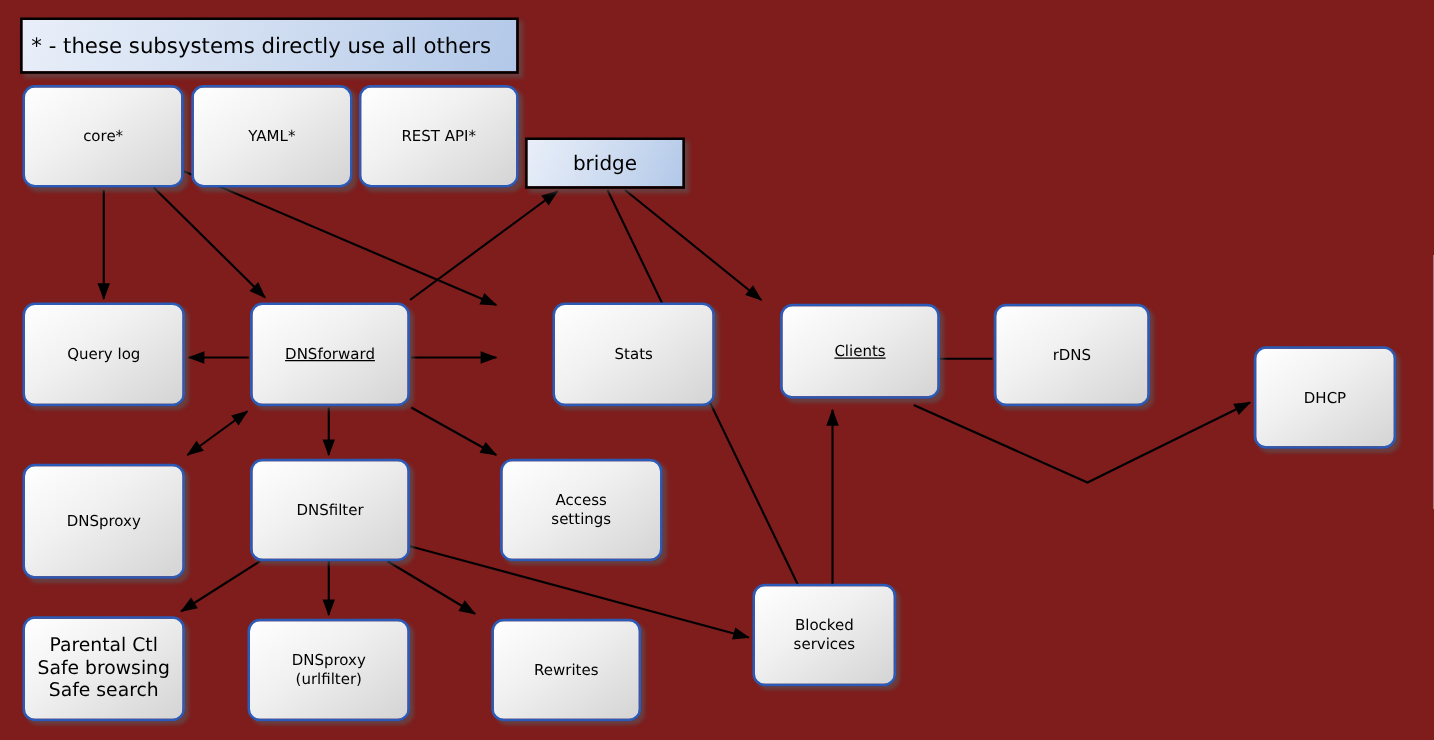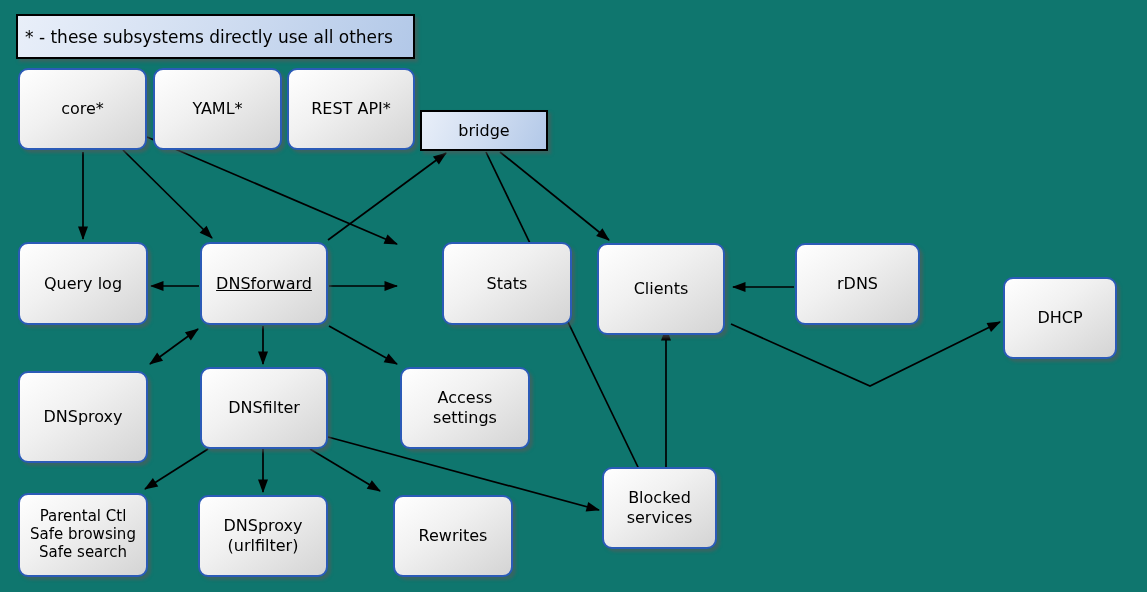--- a/index.html
+++ b/index.html
@@ -1,48 +1,48 @@
 <!DOCTYPE html>
 <html><head>
 <meta charset="utf-8">
 <style>
   html,body{margin:0;padding:0;background:#ffffff;}
   #canvas{
     position:relative;width:1147px;height:592px;
     font-family:"DejaVu Sans","Liberation Sans",sans-serif;
-    color:#000;overflow:hidden;background:#0f766e;
+    color:#000;overflow:hidden;background:#7f1d1d;
   }
   #edges{position:absolute;left:0;top:0;width:1147px;height:592px;}
   .node{
     position:absolute;
     border:2px solid #2b5bb7;border-radius:10px;
     background:linear-gradient(145deg,#ffffff 0%,#f1f1f1 40%,#d4d4d4 100%);
     box-shadow:3px 3px 3px rgba(90,90,90,0.55);
     display:flex;flex-direction:column;align-items:center;justify-content:center;
-    font-size:16px;line-height:1.22;text-align:center;
+    font-size:12px;line-height:1.22;text-align:center;
     box-sizing:border-box;
   }
   .bluebox{
     position:absolute;
     border:2px solid #000000;
     background:linear-gradient(115deg,#e9eff9 0%,#cddbf0 55%,#b2c8e8 100%);
     box-shadow:3px 3px 3px rgba(90,90,90,0.55);
     display:flex;align-items:center;
     font-size:17px;box-sizing:border-box;
   }
   #legend{left:16px;top:14px;width:399px;height:45px;padding-left:7px;}
   #bridge{left:420px;top:110px;width:128px;height:41px;justify-content:center;font-size:16px;}
   
   #n-core{left:18px;top:68px;width:129px;height:82px;}
   #n-yaml{left:153px;top:68px;width:129px;height:82px;}
   #n-restapi{left:287px;top:68px;width:128px;height:82px;}
   #n-querylog{left:18px;top:242px;width:130px;height:83px;}
   #n-dnsforward{left:200px;top:242px;width:128px;height:83px;text-decoration:underline;}
   #n-stats{left:400px;top:242px;width:130px;height:83px;margin-left:42px;}
-  #n-clients{left:597px;top:243px;width:128px;height:92px;}
+  #n-clients{left:624px;top:243px;width:128px;height:76px;text-decoration:underline;}
   #n-rdns{left:795px;top:243px;width:125px;height:82px;}
   #n-dhcp{left:1003px;top:257px;width:114px;height:82px;margin-top:20px;}
   #n-dnsproxy{left:18px;top:371px;width:130px;height:92px;}
   #n-dnsfilter{left:200px;top:367px;width:128px;height:82px;}
   #n-access{left:400px;top:367px;width:130px;height:82px;}
   #n-parental{left:18px;top:493px;width:130px;height:84px;font-size:15px;line-height:1.18;}
   #n-filtering{left:198px;top:495px;width:130px;height:82px;}
   #n-rewrites{left:393px;top:495px;width:120px;height:82px;}
   #n-blocked{left:602px;top:467px;width:115px;height:82px;}
 </style>

